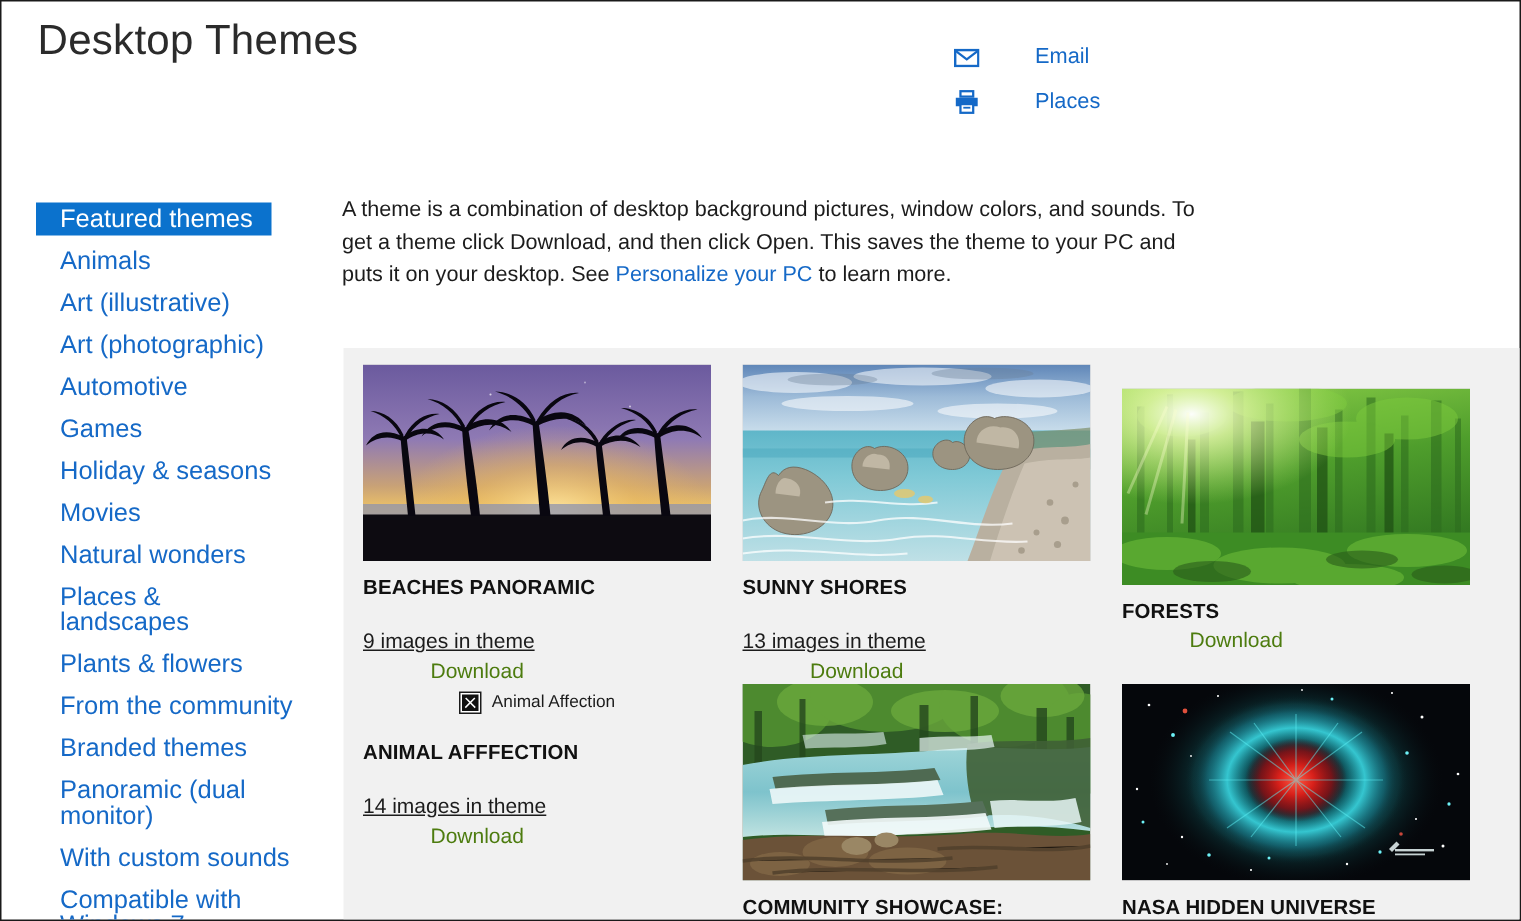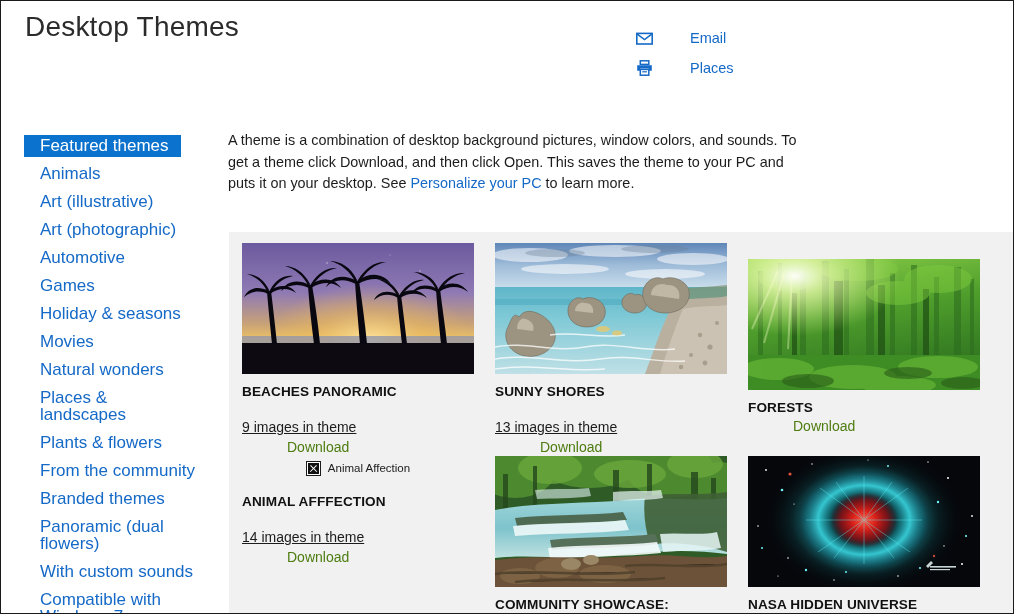--- a/index.html
+++ b/index.html
@@ -237,21 +237,21 @@
     <div class="side-item">Art (photographic)</div>
     <div class="side-item">Automotive</div>
     <div class="side-item">Games</div>
     <div class="side-item">Holiday &amp; seasons</div>
     <div class="side-item">Movies</div>
     <div class="side-item">Natural wonders</div>
     <div class="side-item">Places &amp; landscapes</div>
     <div class="side-item">Plants &amp; flowers</div>
     <div class="side-item">From the community</div>
     <div class="side-item">Branded themes</div>
-    <div class="side-item">Panoramic (dual flowers)</div>
+    <div class="side-item">Panoramic (dual monitor)</div>
     <div class="side-item">With custom sounds</div>
     <div class="side-item">Compatible with Windows 7</div>
     <div class="side-item">Compatible with the new Windows</div>
   </div>
 
   <div id="intro"><span>A theme is a combination of desktop background pictures, window colors, and sounds. To get a theme click Download, and then click Open. This saves the theme to your PC and puts it on your desktop. See </span><a>Personalize your PC</a><span> to learn more.</span></div>
 
   <div id="themes-panel">
     <div class="theme-grid">
 

